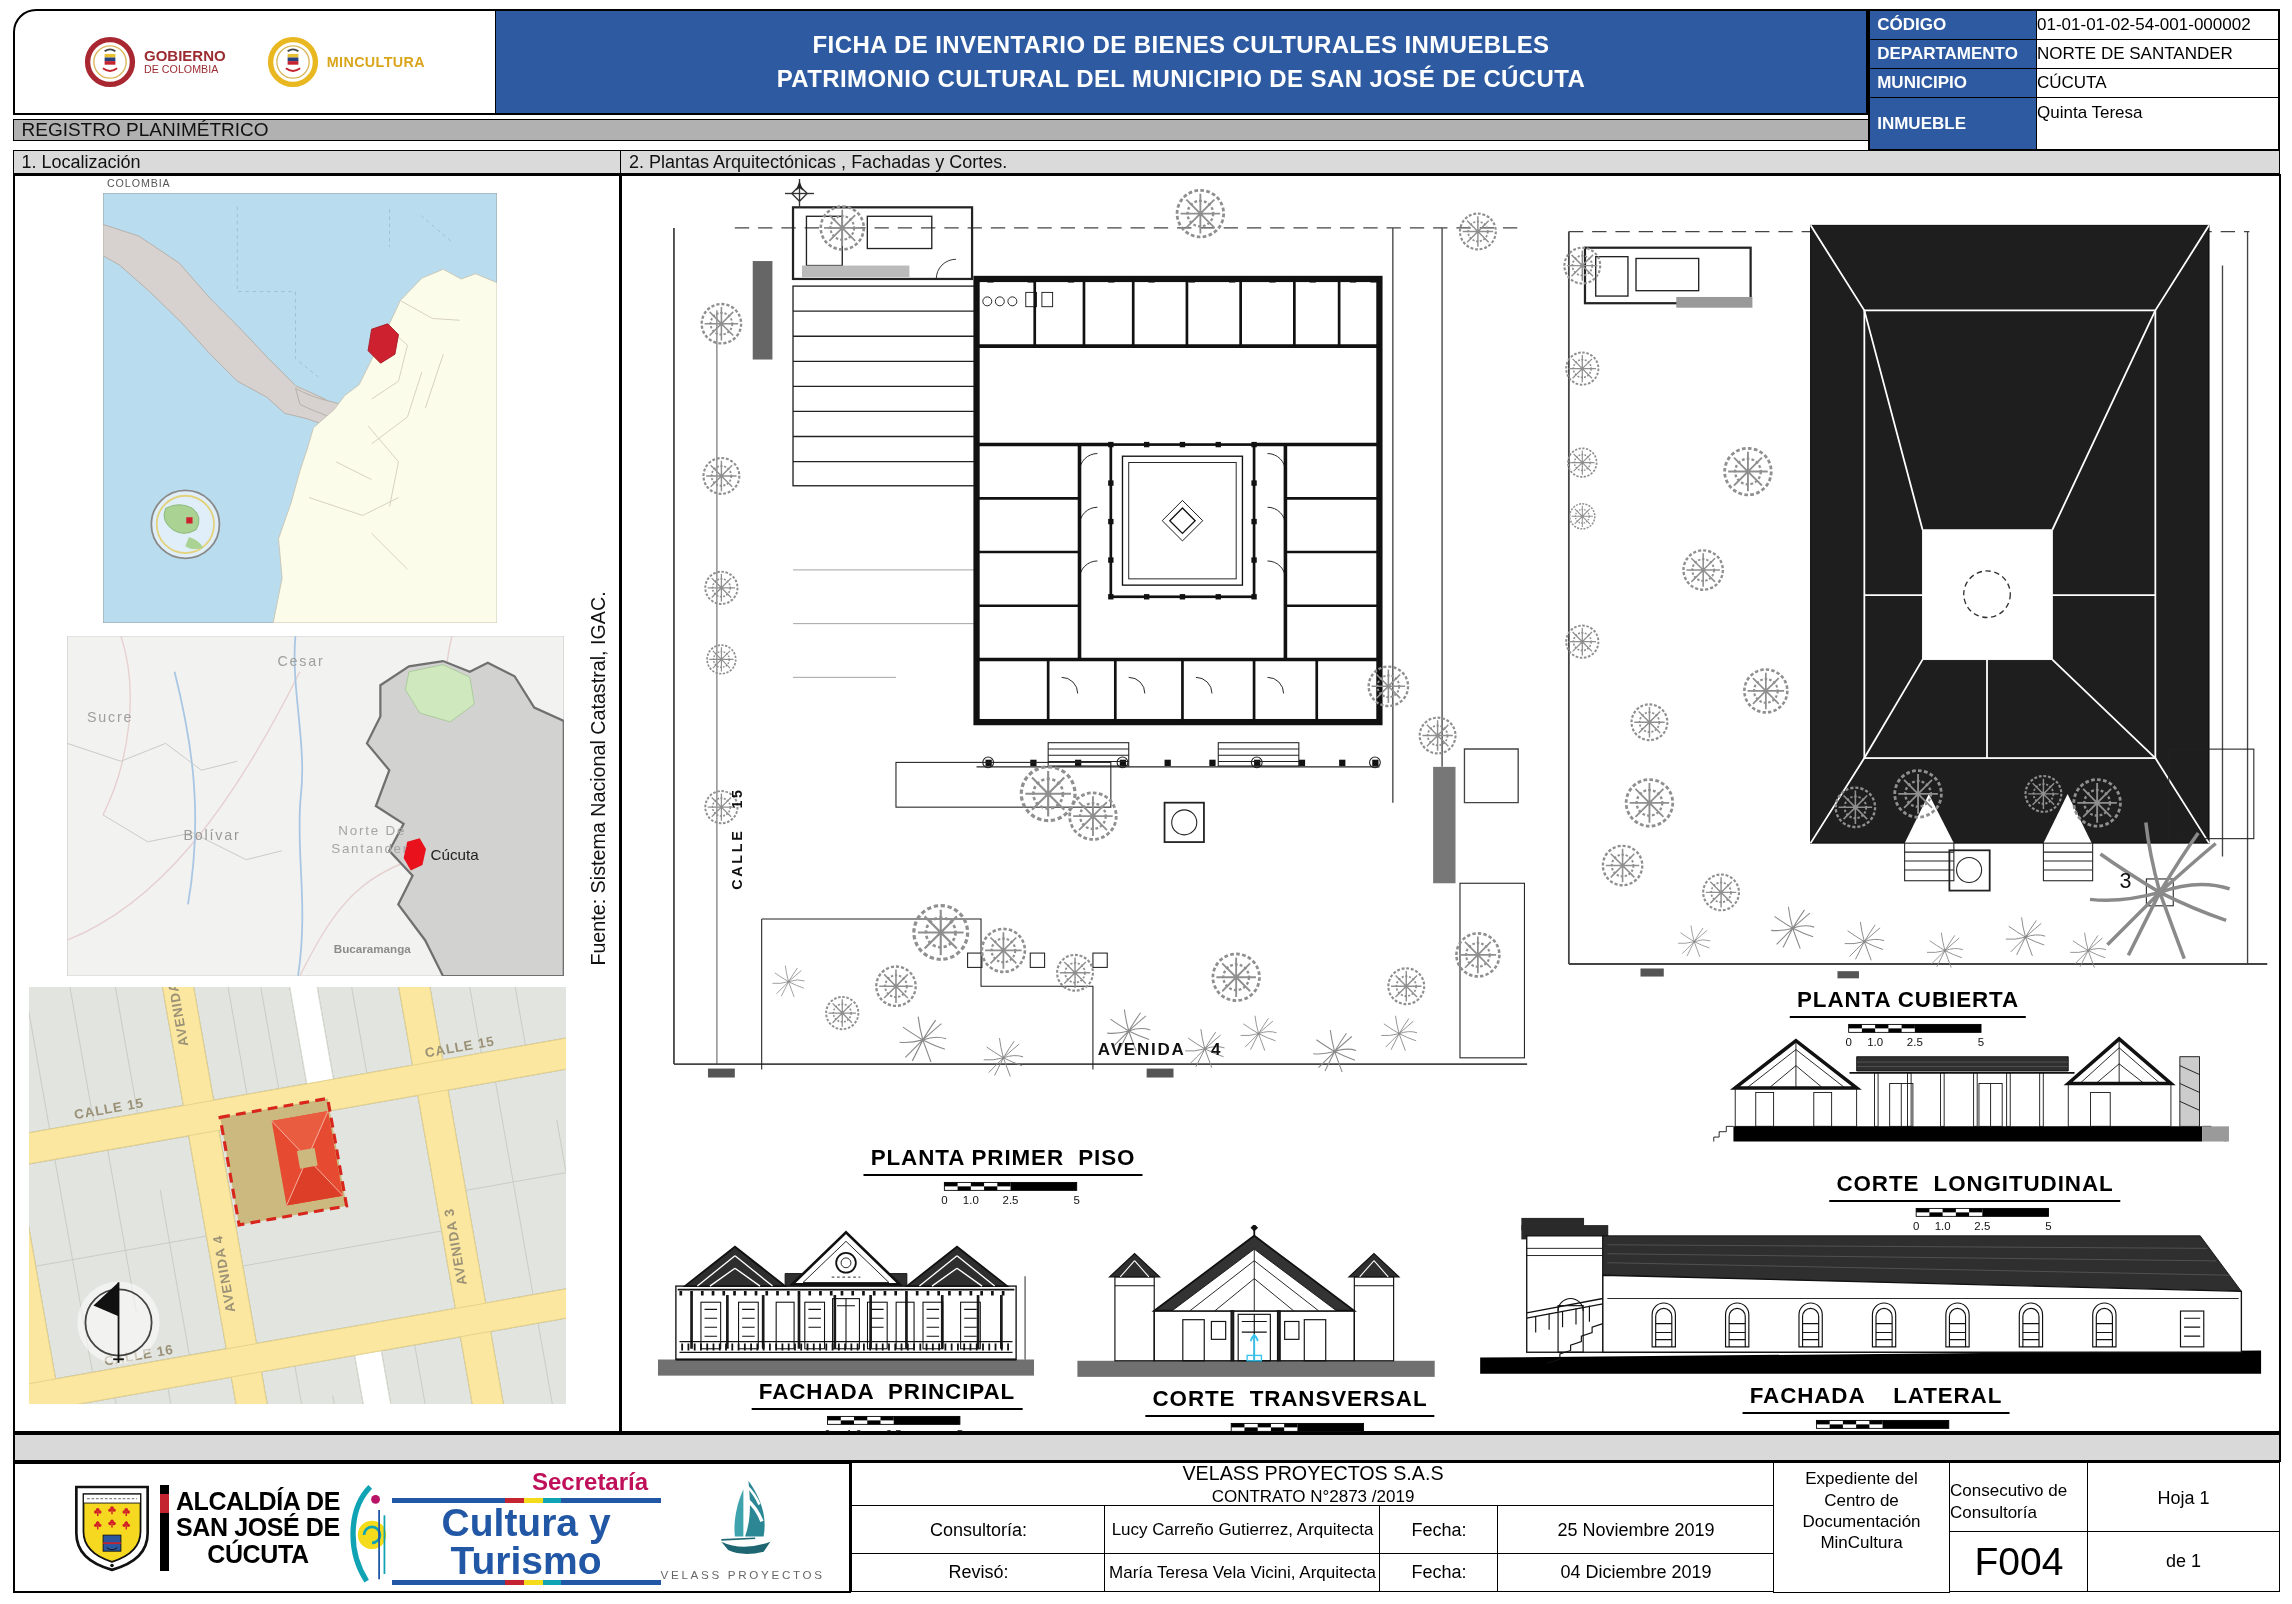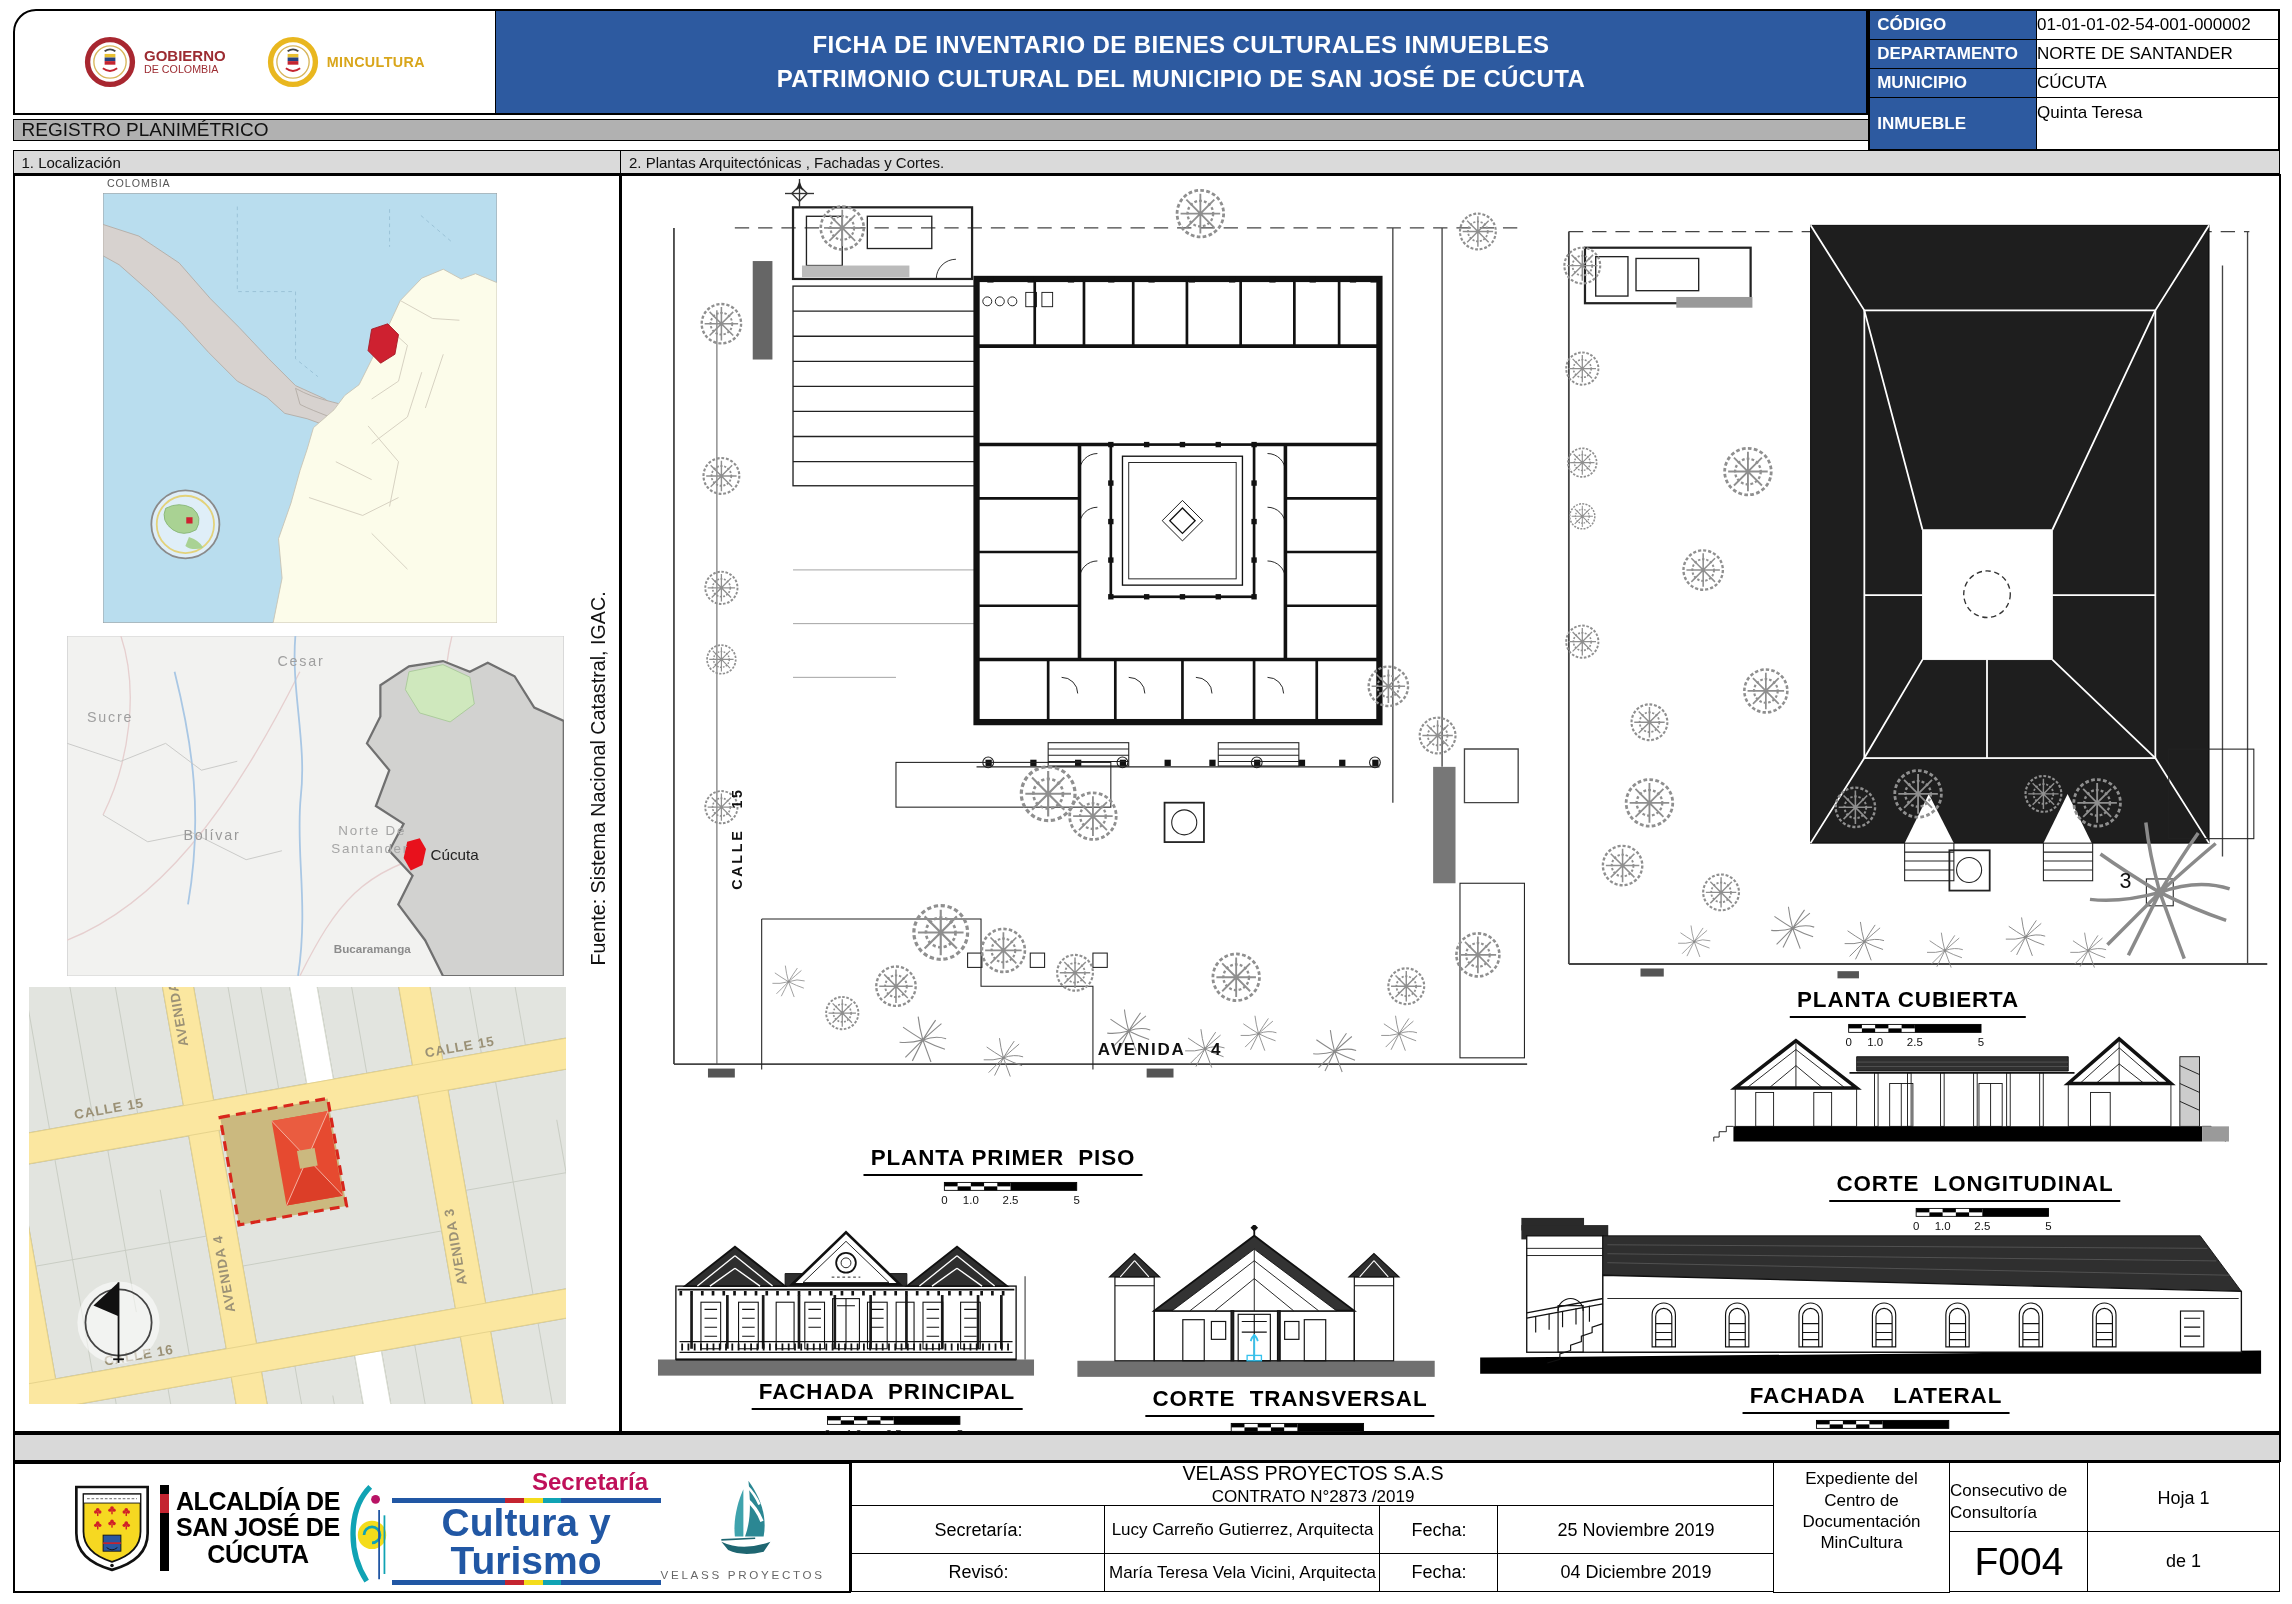--- a/index.html
+++ b/index.html
@@ -27,21 +27,21 @@
                 display:grid; grid-template-columns:167px 1fr; grid-template-rows:29px 29px 29px 1fr;
                 background:#fff; }
   .info-label { background:#2d5aa0; color:#fff; font-weight:bold; font-size:17px; padding-left:7.2px;
                 display:flex; align-items:center; border-bottom:1.8px solid #000; border-right:1.8px solid #000; }
   .info-value { font-size:17px; display:flex; align-items:center; border-bottom:1.8px solid #000; color:#000; }
   .info-label.last, .info-value.last { border-bottom:none; }
   .info-value.last { align-items:flex-start; padding-top:5.4px; }
 
   #registro-bar { left:12.5px; top:119px; width:1856px; height:22.4px; background:#b1b1b1;
                   border:1.8px solid #000; font-size:19px; color:#111; display:flex; align-items:center; padding-left:8px; }
-  .section-cell { background:#dadada; border:1.8px solid #000; font-size:15px; color:#111;
+  .section-cell { background:#dadada; border:1.8px solid #000; font-size:18px; color:#111;
                   display:flex; align-items:center; padding-left:8px; }
   #sec1 { left:12.5px; top:150px; width:609px; height:24px; }
   #sec2 { left:620px; top:150px; width:1660px; height:24px; }
 
   #main-area { left:12.5px; top:174px; width:2268px; height:1259px; border:2.7px solid #000; background:#fff; }
   #divider-v { left:619px; top:174px; width:2.7px; height:1259px; background:#000; }
 
   #colombia-caption { left:107px; top:177px; width:385px; font-size:10.7px; color:#555; letter-spacing:0.9px; }
   #fuente { left:347px; top:767px; width:502px; text-align:center; transform:rotate(-90deg);
             font-size:19.7px; color:#111; }
@@ -792,21 +792,21 @@
         <path d="M30 78 L 70 76" stroke="#1e6671" stroke-width="2"></path>
       </svg>
       <div class="velass-cap">VELASS PROYECTOS</div>
     </div>
   </div>
 
   <div class="fcell fc-top" style="left:851px;top:1462px;width:924px;height:45px">
     <div class="fc-company">VELASS PROYECTOS S.A.S</div>
     <div class="fc-contract">CONTRATO N°2873 /2019</div>
   </div>
-  <div class="fcell fc-sm" style="left:851px;top:1505px;width:255px;height:50px">Secretaría:</div>
+  <div class="fcell fc-sm" style="left:851px;top:1505px;width:255px;height:50px">Consultoría:</div>
   <div class="fcell fc-name" style="left:1104px;top:1505px;width:277px;height:50px">Lucy Carreño Gutierrez, Arquitecta</div>
   <div class="fcell fc-sm" style="left:1379px;top:1505px;width:120px;height:50px">Fecha:</div>
   <div class="fcell fc-sm" style="left:1497px;top:1505px;width:278px;height:50px">25 Noviembre 2019</div>
   <div class="fcell fc-sm" style="left:851px;top:1553px;width:255px;height:39px">Revisó:</div>
   <div class="fcell fc-name" style="left:1104px;top:1553px;width:277px;height:39px">María Teresa Vela Vicini, Arquitecta</div>
   <div class="fcell fc-sm" style="left:1379px;top:1553px;width:120px;height:39px">Fecha:</div>
   <div class="fcell fc-sm" style="left:1497px;top:1553px;width:278px;height:39px">04 Diciembre 2019</div>
 
   <div class="fcell fc-exped" style="left:1773px;top:1462px;width:177px;height:131px">Expediente del Centro de Documentación MinCultura</div>
   <div class="fcell fc-conslab" style="left:1949px;top:1462px;width:140px;height:72px">

